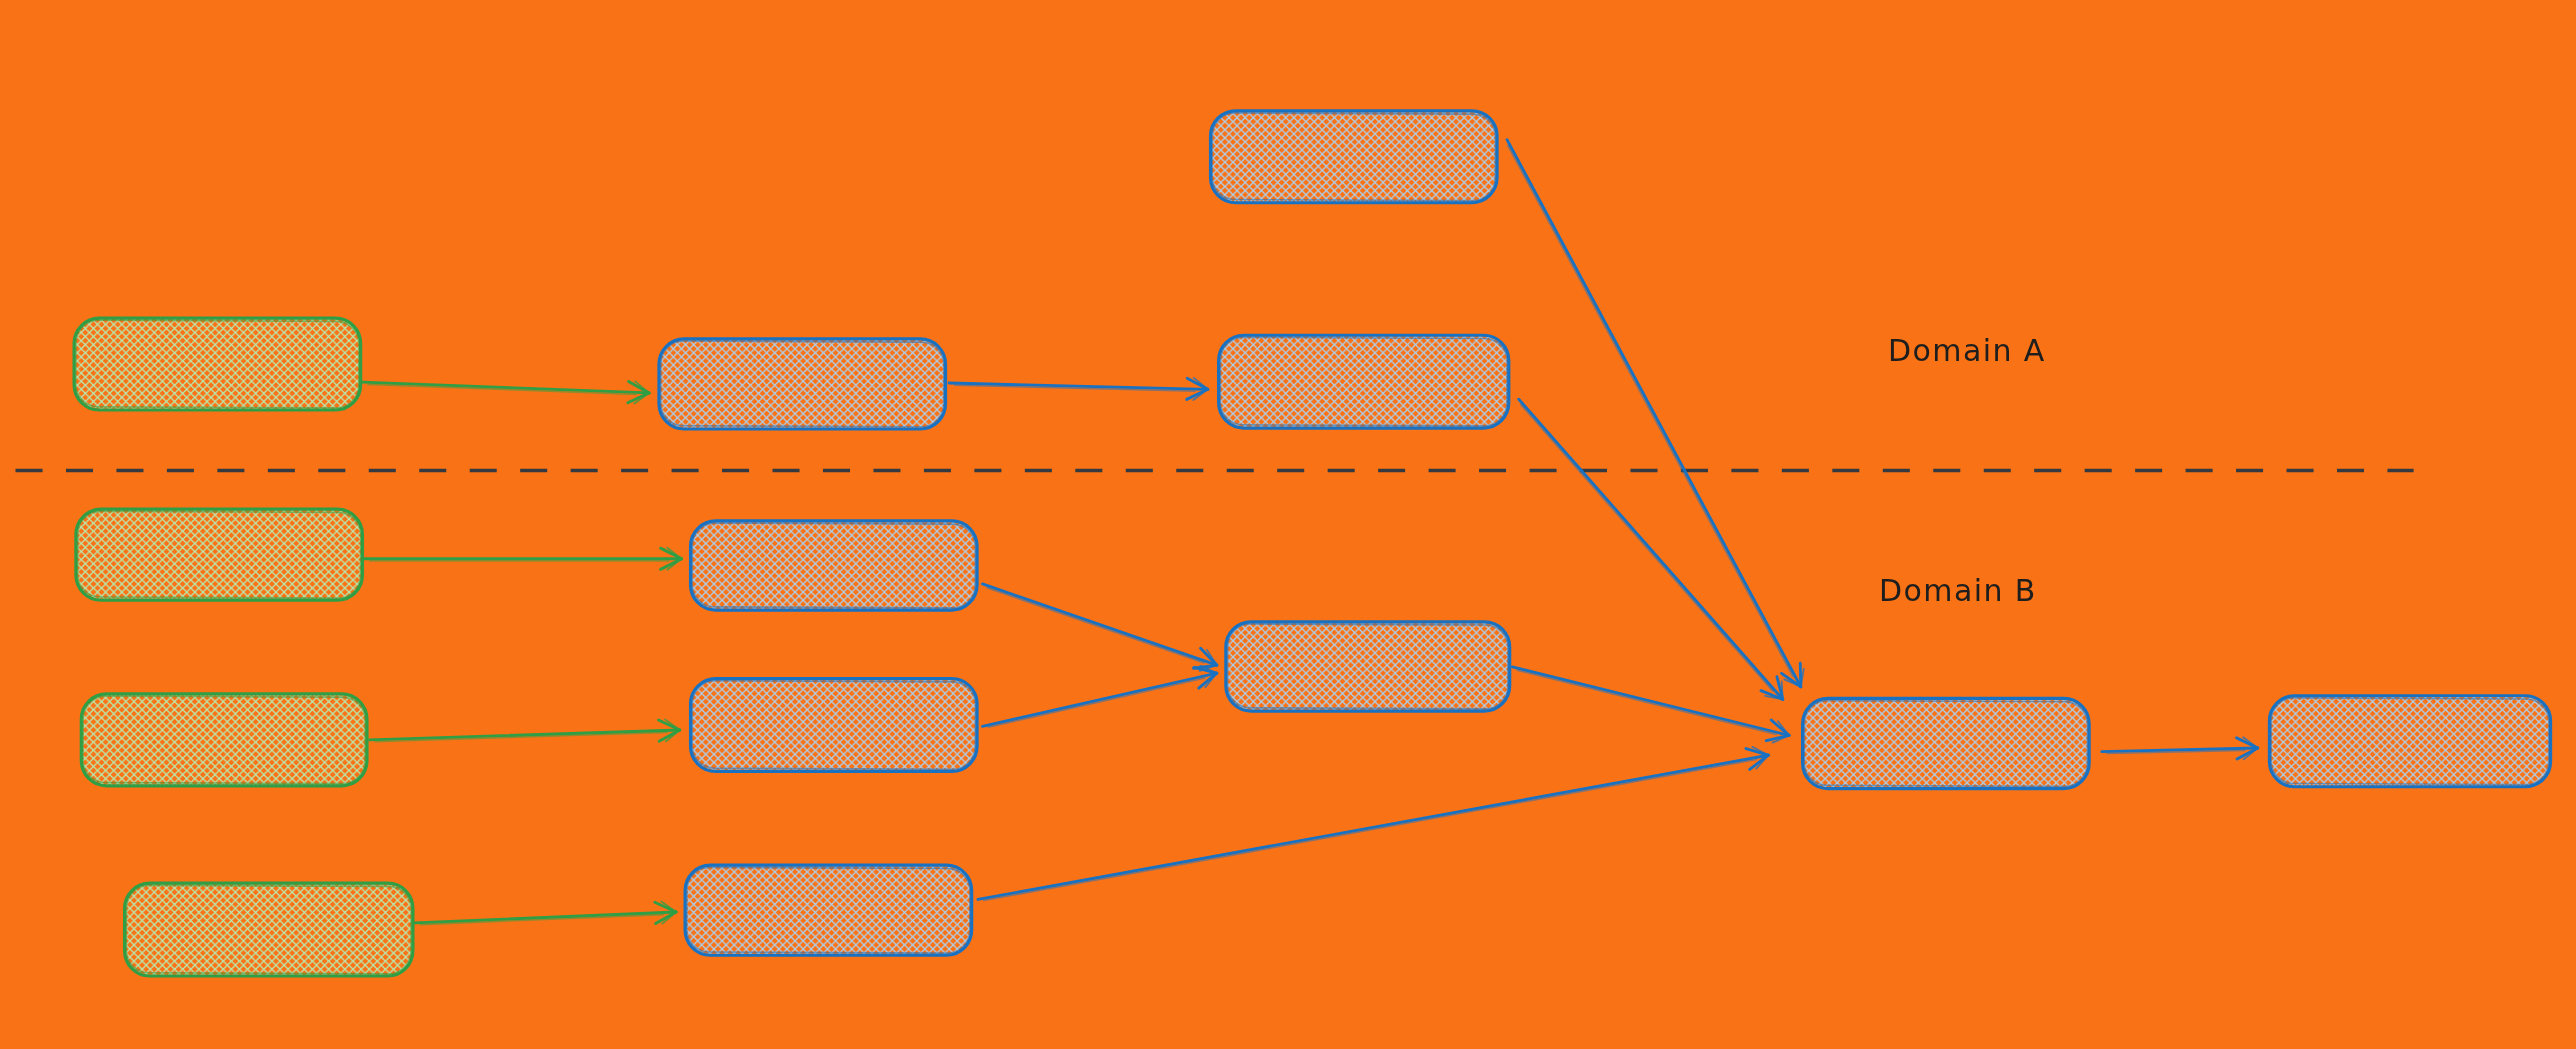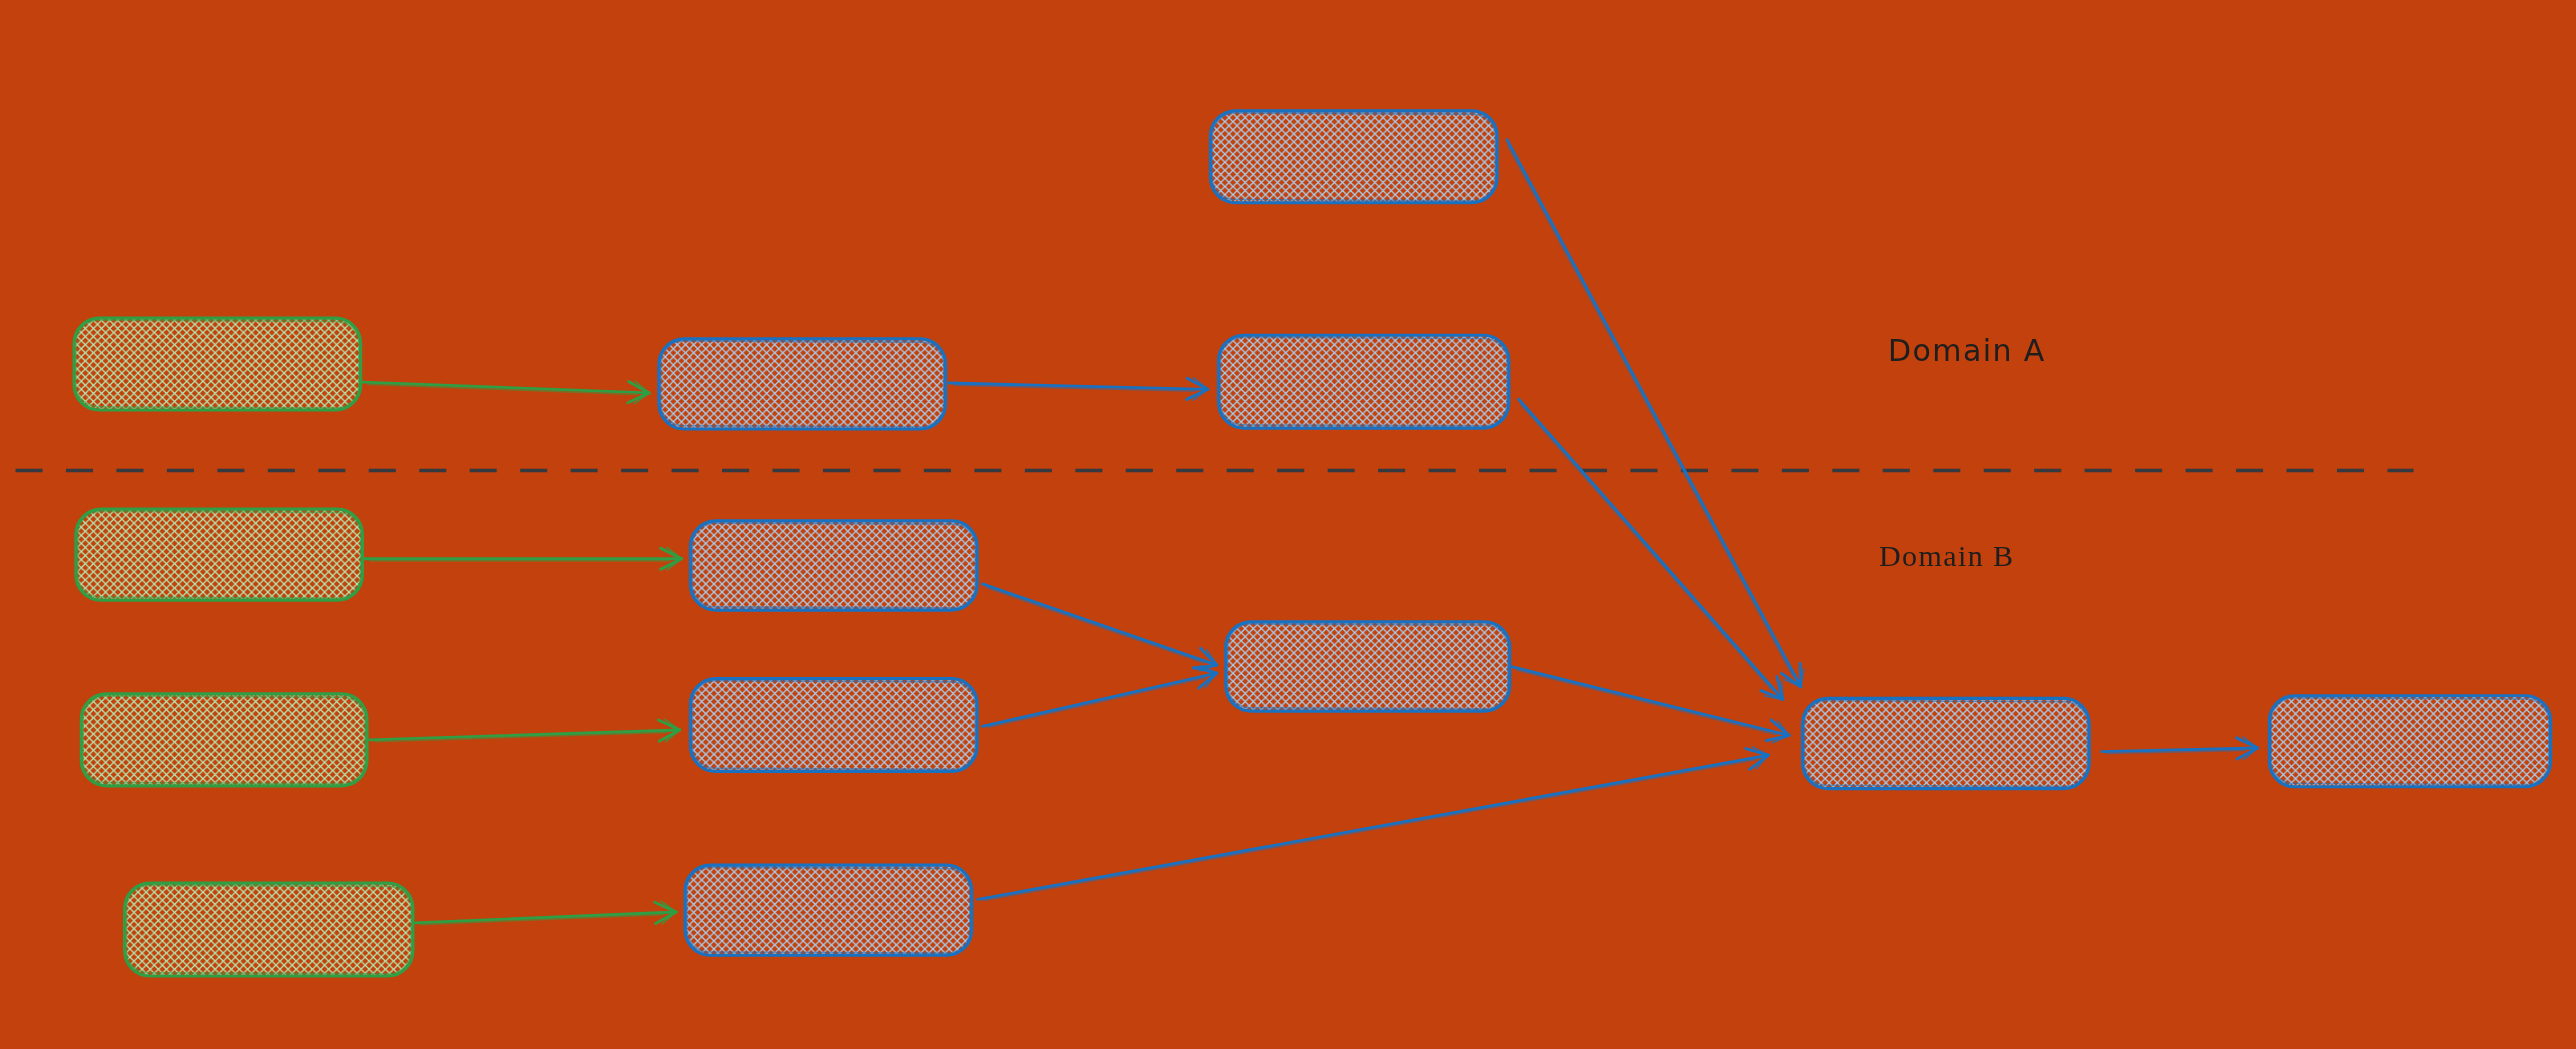--- a/index.html
+++ b/index.html
@@ -1,16 +1,16 @@
 <!DOCTYPE html>
 <html style="font-size:14.4px"><head>
 <meta charset="utf-8">
 <style>
   html,body{margin:0;padding:0;background:#ffffff;}
-  .stage{position:relative;width:2576px;height:1049px;background:#c2410c;overflow:hidden;
+  .stage{position:relative;width:2576px;height:1049px;background:#f97316;overflow:hidden;
          font-family:"DejaVu Sans",sans-serif;}
   .stage svg{position:absolute;left:0;top:0;}
   .domain-label{position:absolute;color:#1e1e1e;font-size:30px;letter-spacing:1.4px;
                 font-family:"DejaVu Sans",sans-serif;white-space:nowrap;}
 </style>
 </head>
 <body>
 
 <div class="stage">
   <svg id="diagram-svg" width="2576" height="1049" viewBox="0 0 2858 1164">
@@ -166,15 +166,15 @@
       <g>
         <line x1="2332" y1="834" x2="2505" y2="830" stroke="#1971c2" stroke-width="3.2" stroke-linecap="round"></line>
         <line x1="2338.0538733497365" y1="836.2606674822613" x2="2491.059217192723" y2="832.7229716708626" stroke="#1971c2" stroke-width="1.6" opacity="0.5" stroke-linecap="round"></line>
         <line x1="2505" y1="830" x2="2482.0976008228467" y2="842.3077257009701" stroke="#1971c2" stroke-width="3.2" opacity="1" stroke-linecap="round"></line>
         <line x1="2505" y1="830" x2="2481.55323563345" y2="818.7639312595779" stroke="#1971c2" stroke-width="3.2" opacity="1" stroke-linecap="round"></line>
         <line x1="2505" y1="830" x2="2489.487823453268" y2="842.6242773568632" stroke="#1971c2" stroke-width="2" opacity="0.75" stroke-linecap="round"></line>
         <line x1="2505" y1="830" x2="2488.9209304757287" y2="818.1061560783045" stroke="#1971c2" stroke-width="2" opacity="0.75" stroke-linecap="round"></line>
       </g>
     </svg>
   <div class="domain-label" style="left:1888px;top:333px;">Domain A</div>
-  <div class="domain-label" style="left:1879px;top:539px;font-family:Liberation Serif, serif;">Domain B</div>
+  <div class="domain-label" style="left:1879px;top:573px;">Domain B</div>
 </div>
 
 
 </body></html>

